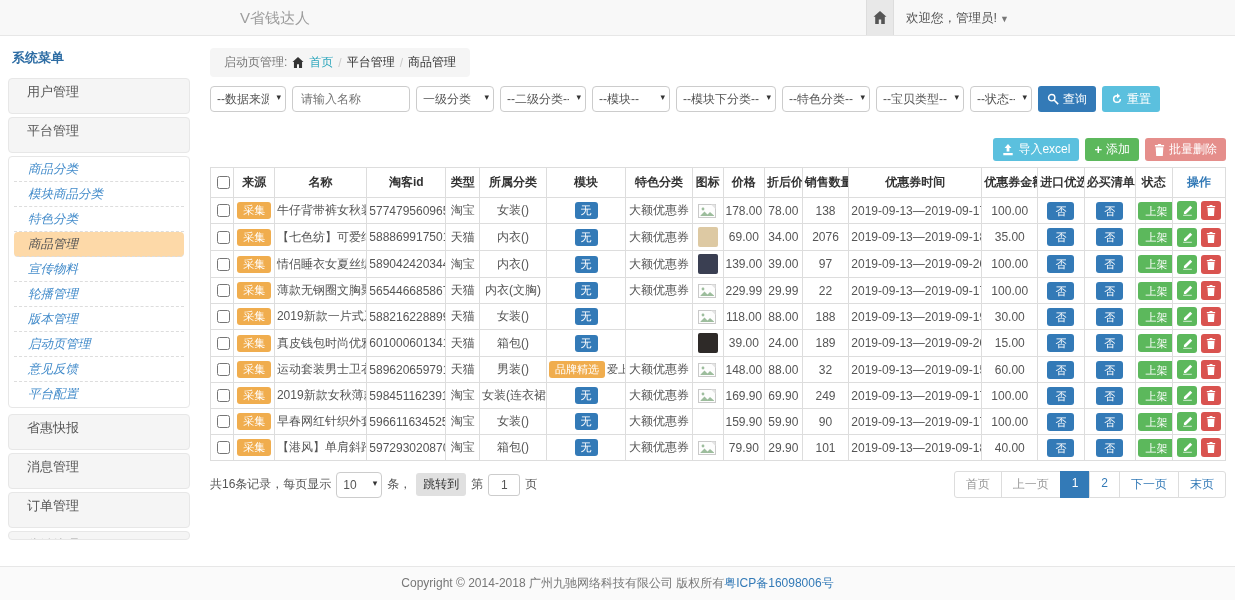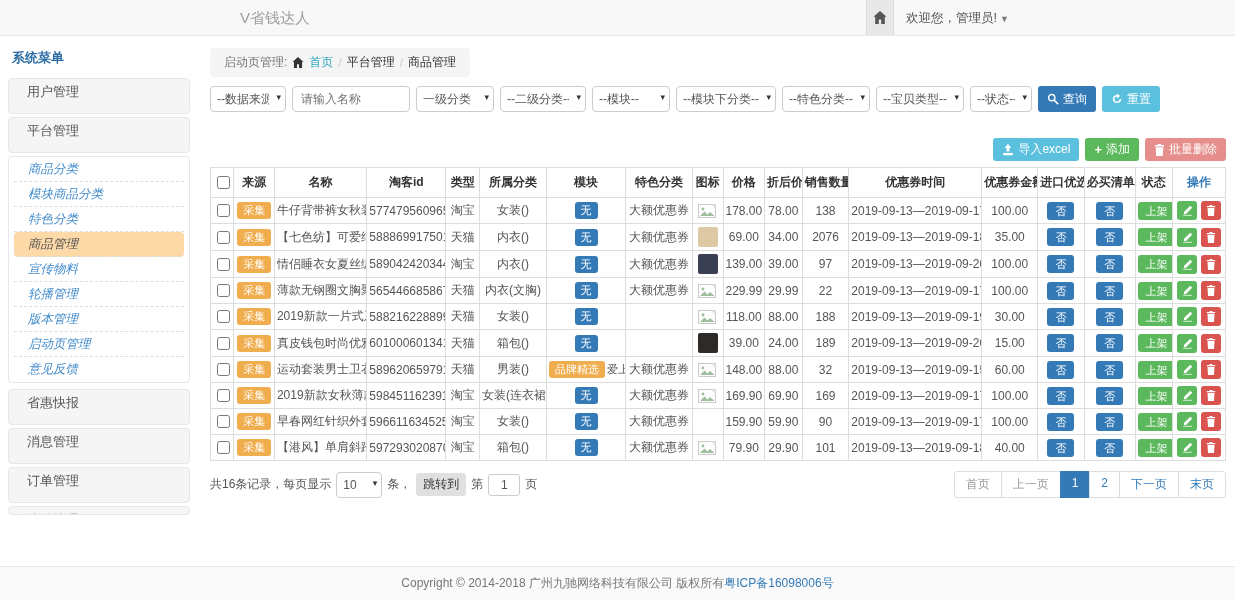--- a/index.html
+++ b/index.html
@@ -111,20 +111,21 @@
       <div class="submenu">
         <div class="sub-item">商品分类</div>
         <div class="sub-item">模块商品分类</div>
         <div class="sub-item">特色分类</div>
         <div class="sub-item active">商品管理</div>
         <div class="sub-item">宣传物料</div>
         <div class="sub-item">轮播管理</div>
         <div class="sub-item">版本管理</div>
         <div class="sub-item">启动页管理</div>
         <div class="sub-item">意见反馈</div>
+        <div class="sub-item">平台配置</div>
       </div>
       <div class="top-item">省惠快报</div>
       <div class="top-item">消息管理</div>
       <div class="top-item">订单管理</div>
       <div class="top-item clipped">分销管理</div>
     </nav>
 </div>
 
 <div class="main">
 
@@ -499,21 +500,21 @@
           <td><span class="badge badge-blue">无</span></td>
           <td>大额优惠券</td>
           <td><span style="display:inline-block;vertical-align:middle;"><svg width="19" height="16" viewBox="0 0 19 16">
                 <rect x="0.5" y="1.5" width="17" height="13" fill="#fdfdfd" stroke="#c9c9c9"></rect>
                 <circle cx="5" cy="6" r="1.4" fill="#9dbd9d"></circle>
                 <path d="M2.5 12.5l4-4 3 3 2.5-2.5 4 3.5v0.5h-13.5z" fill="#9dbd9d"></path>
                 <path d="M13 1.5l4.5 4.5v-4.5z" fill="#e4e4e4"></path>
               </svg></span></td>
           <td>169.90</td>
           <td>69.90</td>
-          <td>169</td>
+          <td>249</td>
           <td>2019-09-13—2019-09-17</td>
           <td>100.00</td>
           <td><button class="tag-btn tag-blue">否</button></td>
           <td><button class="tag-btn tag-blue">否</button></td>
           <td><button class="tag-btn tag-green">上架</button></td>
           <td><button class="mini-btn mini-edit">
               <span>
                 <svg width="11" height="11" viewBox="0 0 14 14">
                   <path d="M10.5 1l2.5 2.5L5 11.5H2.5V9L10.5 1z" fill="#fff"></path>
                   <path d="M1.5 12.5h11v1h-11z" fill="#fff"></path>

